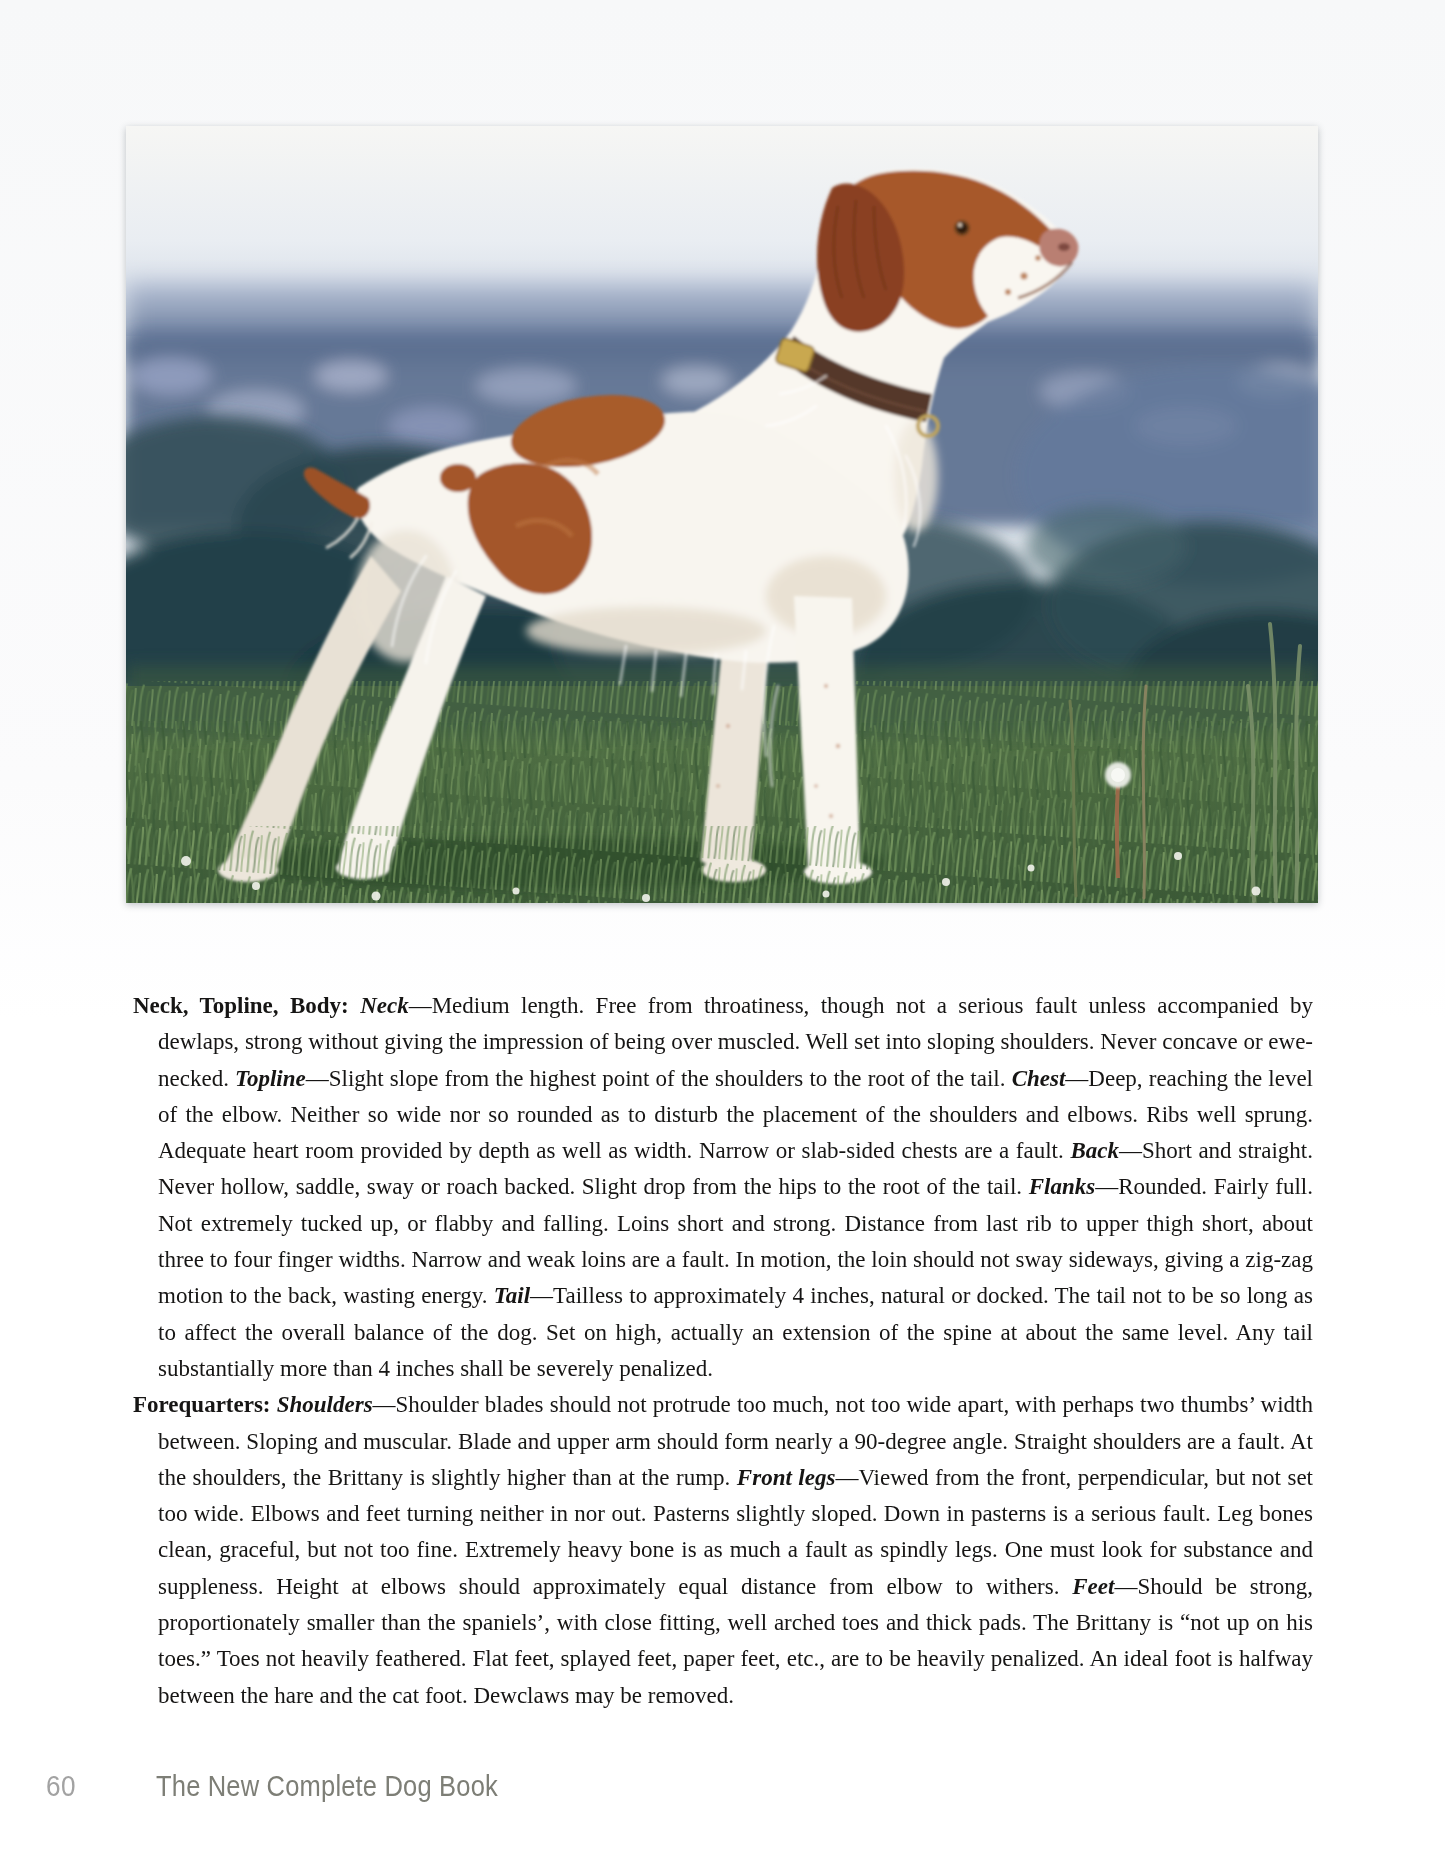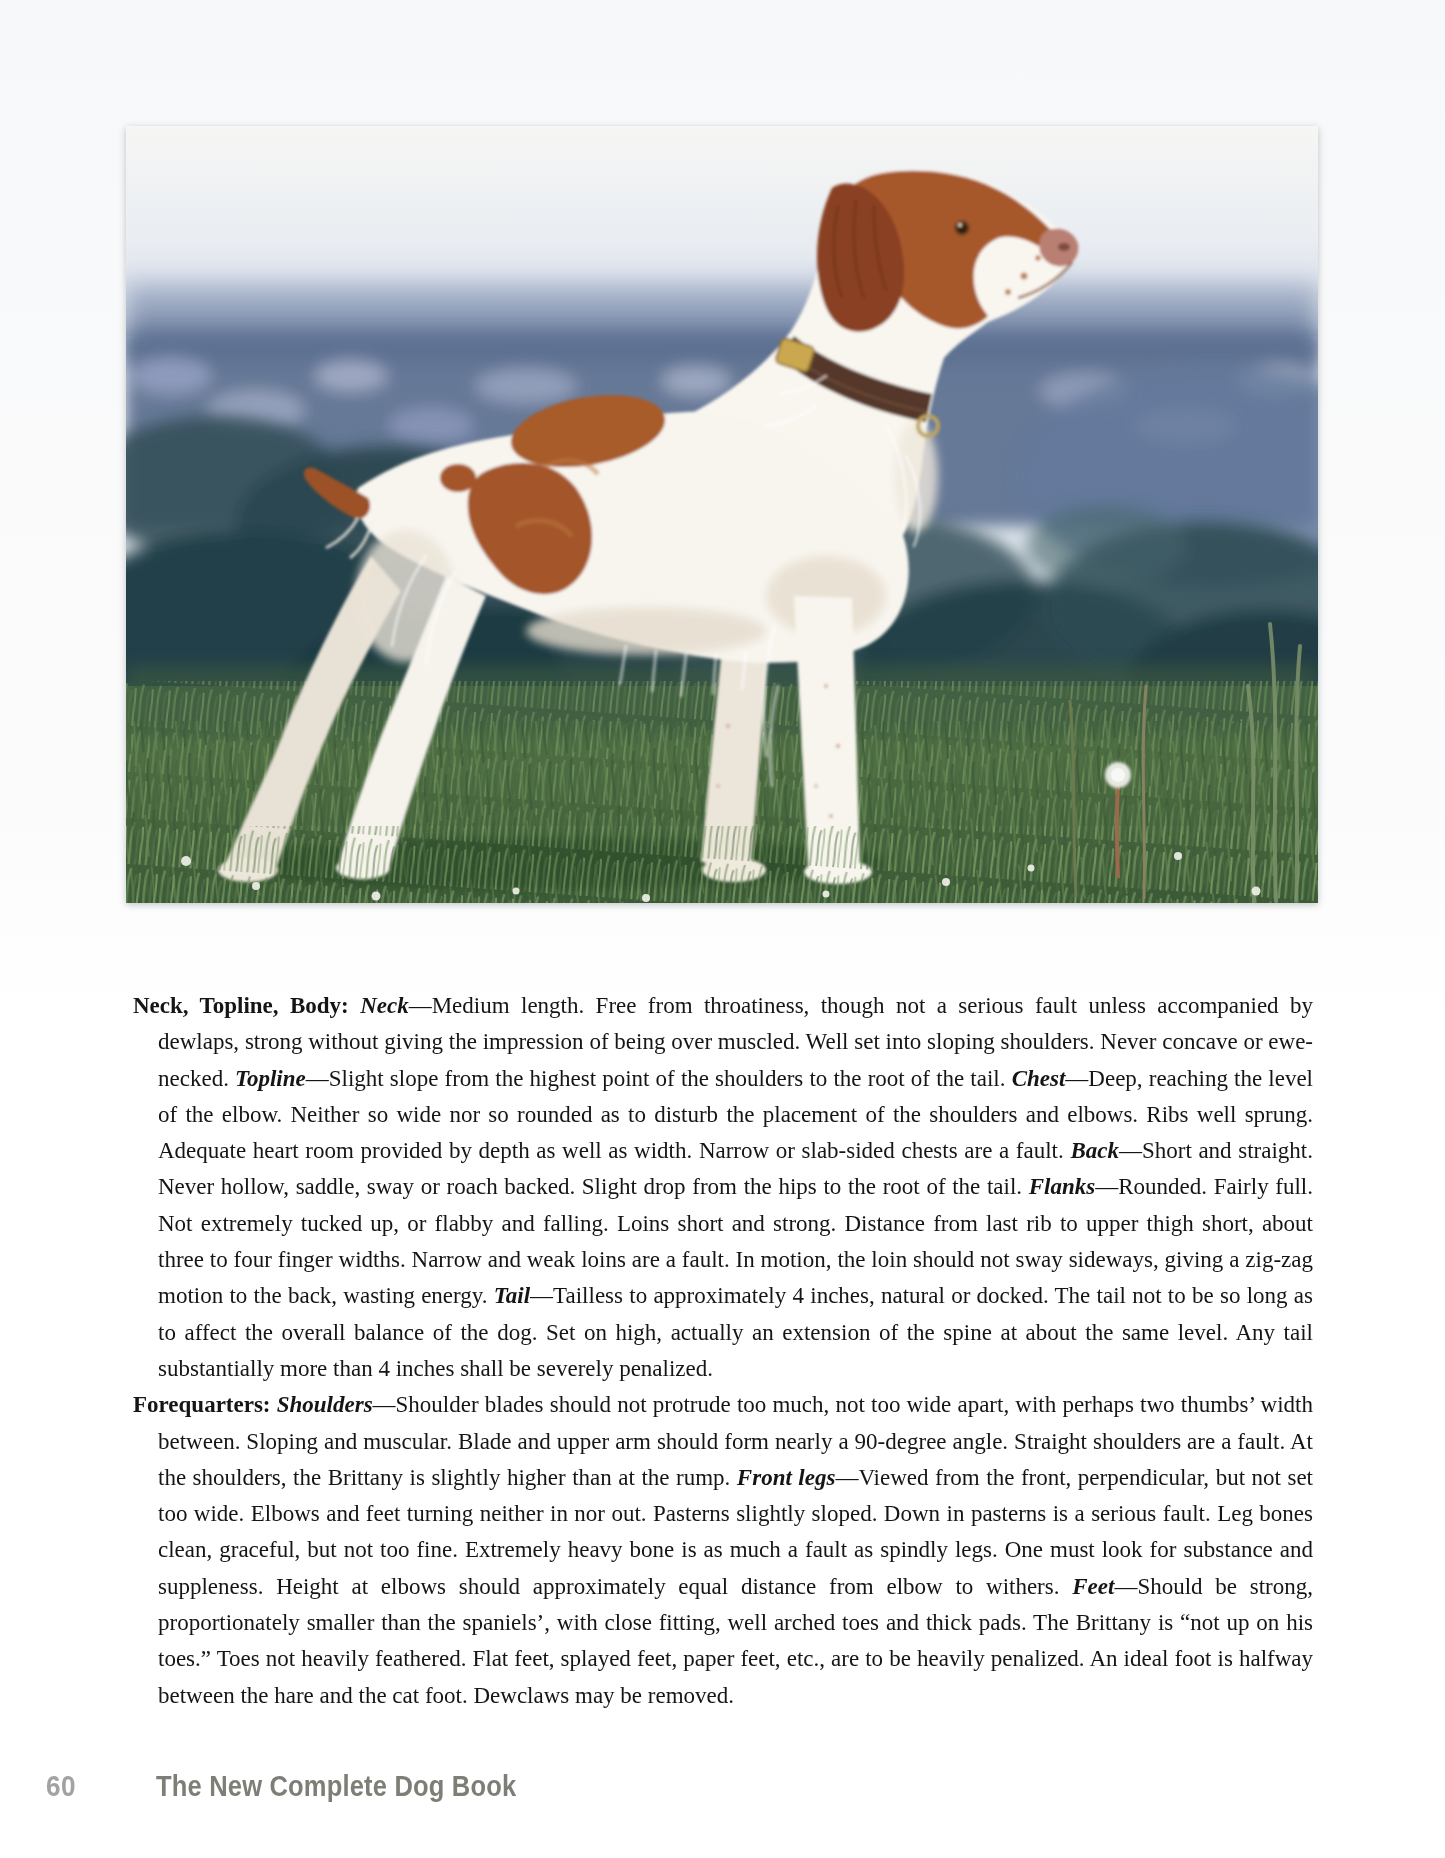--- a/index.html
+++ b/index.html
@@ -19,21 +19,21 @@
   .body-text{
     position:absolute;left:133px;top:988px;width:1180px;
     font-size:23px;line-height:36.3px;color:#161514;
     text-align:justify;hyphens:none;
   }
   .body-text p{margin:0;padding-left:25px;text-indent:-25px;}
   .seg-bold{font-weight:700;}
   .seg-bolditalic{font-weight:700;font-style:italic;}
   .footer{
     position:absolute;left:0;top:1772px;width:1445px;height:40px;
-    font-family:"Liberation Sans",sans-serif;font-weight:700;
+    font-family:"Liberation Sans",sans-serif;font-weight:400;
   }
   .page-num{
     position:absolute;left:46px;top:0;
     font-size:29px;line-height:29px;color:#a2a2a2;
     transform:scaleX(.9);transform-origin:left center;letter-spacing:.5px;
   }
   .book-title{
     position:absolute;left:156px;top:0;
     font-size:29px;line-height:29px;color:#7d7e76;
     transform:scaleX(.88);transform-origin:left center;letter-spacing:.2px;

